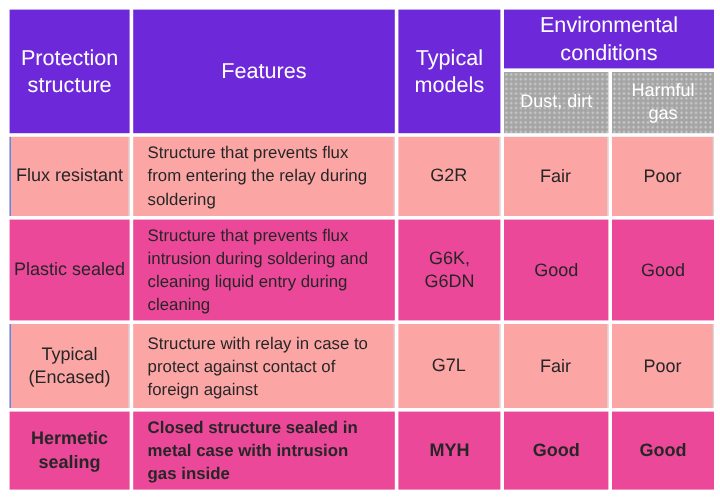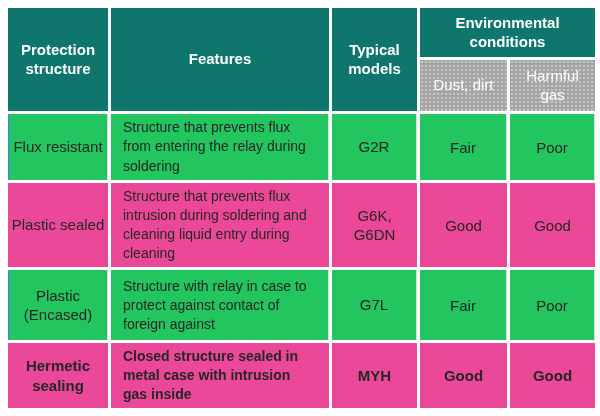--- a/index.html
+++ b/index.html
@@ -24,24 +24,24 @@
   col.c5 { width: 85px; }
 
   th, td {
     white-space: pre-line;
     vertical-align: middle;
     overflow: hidden;
   }
 
   
   th.hmain {
-    background: #0f766e;
+    background: #6d28d9;
     color: #ffffff;
-    font-size: 15px;
-    font-weight: bold;
+    font-size: 18px;
+    font-weight: normal;
     line-height: 1.25;
     text-align: center;
     padding: 2px 4px;
   }
   th.hsub {
     background-color: #a5a5a5;
     background-image: radial-gradient(rgba(255,255,255,0.38) 1px, rgba(0,0,0,0) 1.15px);
     background-size: 4px 4px;
     color: #ffffff;
     font-size: 15px;
@@ -62,21 +62,21 @@
   }
   td.cell-features {
     text-align: left;
     font-size: 14px;
     line-height: 1.36;
     padding: 4px 12px;
   }
   td.cell-structure { padding: 2px; line-height: 1.3; }
   td.cell-models { line-height: 1.3; }
 
-  tr.row-white td { background: #22c55e; }
+  tr.row-white td { background: #fca5a5; }
   tr.row-gray  td { background: #ec4899; }
 
   
   tr.row-white td { border-right: 1px solid #d9d9d9; }
   tr.row-white td:first-child { border-left: 1px solid #3b82f6; }
 
   tr.r1 { height: 66px; }
   tr.r2 { height: 80px; }
   tr.r3 { height: 70px; }
   tr.r4 { height: 64px; font-weight: bold; }
@@ -114,21 +114,21 @@
     </tr>
     <tr class="row-gray r2">
       <td class="cell-structure">Plastic sealed</td>
       <td class="cell-features">Structure that prevents flux intrusion during soldering and cleaning liquid entry during cleaning</td>
       <td class="cell-models">G6K,
 G6DN</td>
       <td class="cell-rating">Good</td>
       <td class="cell-rating">Good</td>
     </tr>
     <tr class="row-white r3">
-      <td class="cell-structure">Plastic (Encased)</td>
+      <td class="cell-structure">Typical (Encased)</td>
       <td class="cell-features">Structure with relay in case to protect against contact of foreign against</td>
       <td class="cell-models">G7L</td>
       <td class="cell-rating">Fair</td>
       <td class="cell-rating">Poor</td>
     </tr>
     <tr class="row-gray r4">
       <td class="cell-structure">Hermetic sealing</td>
       <td class="cell-features">Closed structure sealed in metal case with intrusion gas inside</td>
       <td class="cell-models">MYH</td>
       <td class="cell-rating">Good</td>

